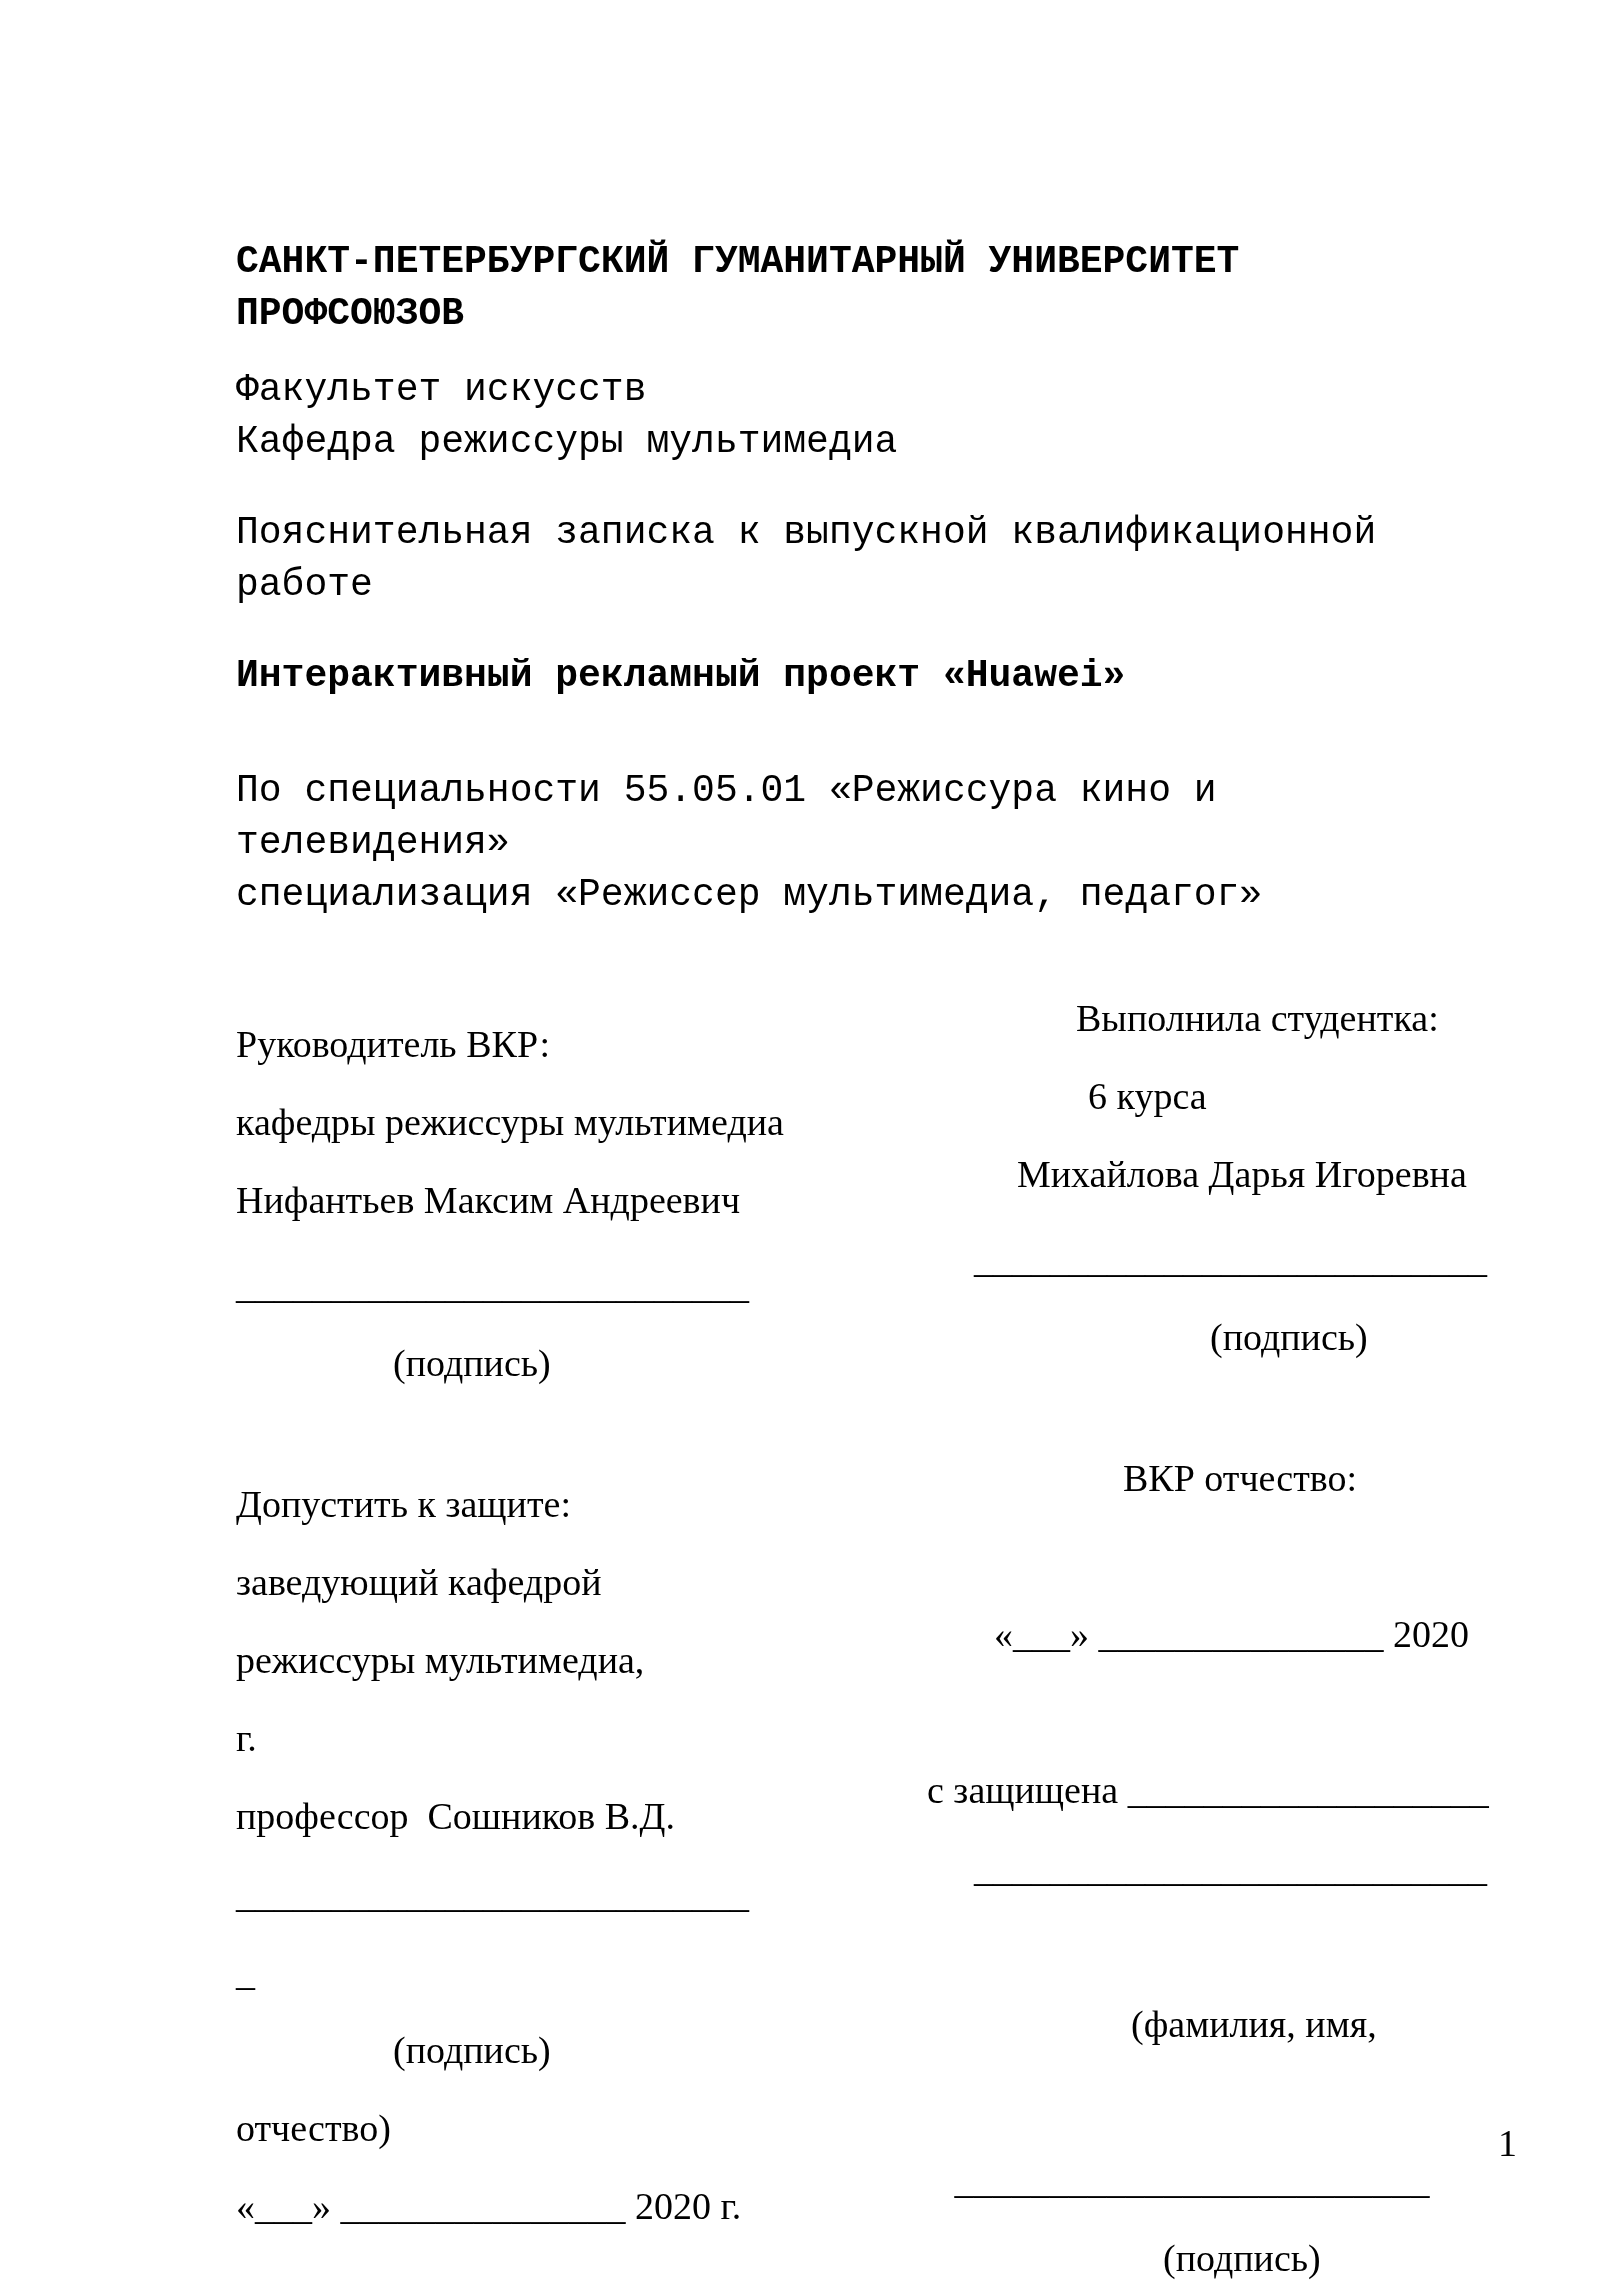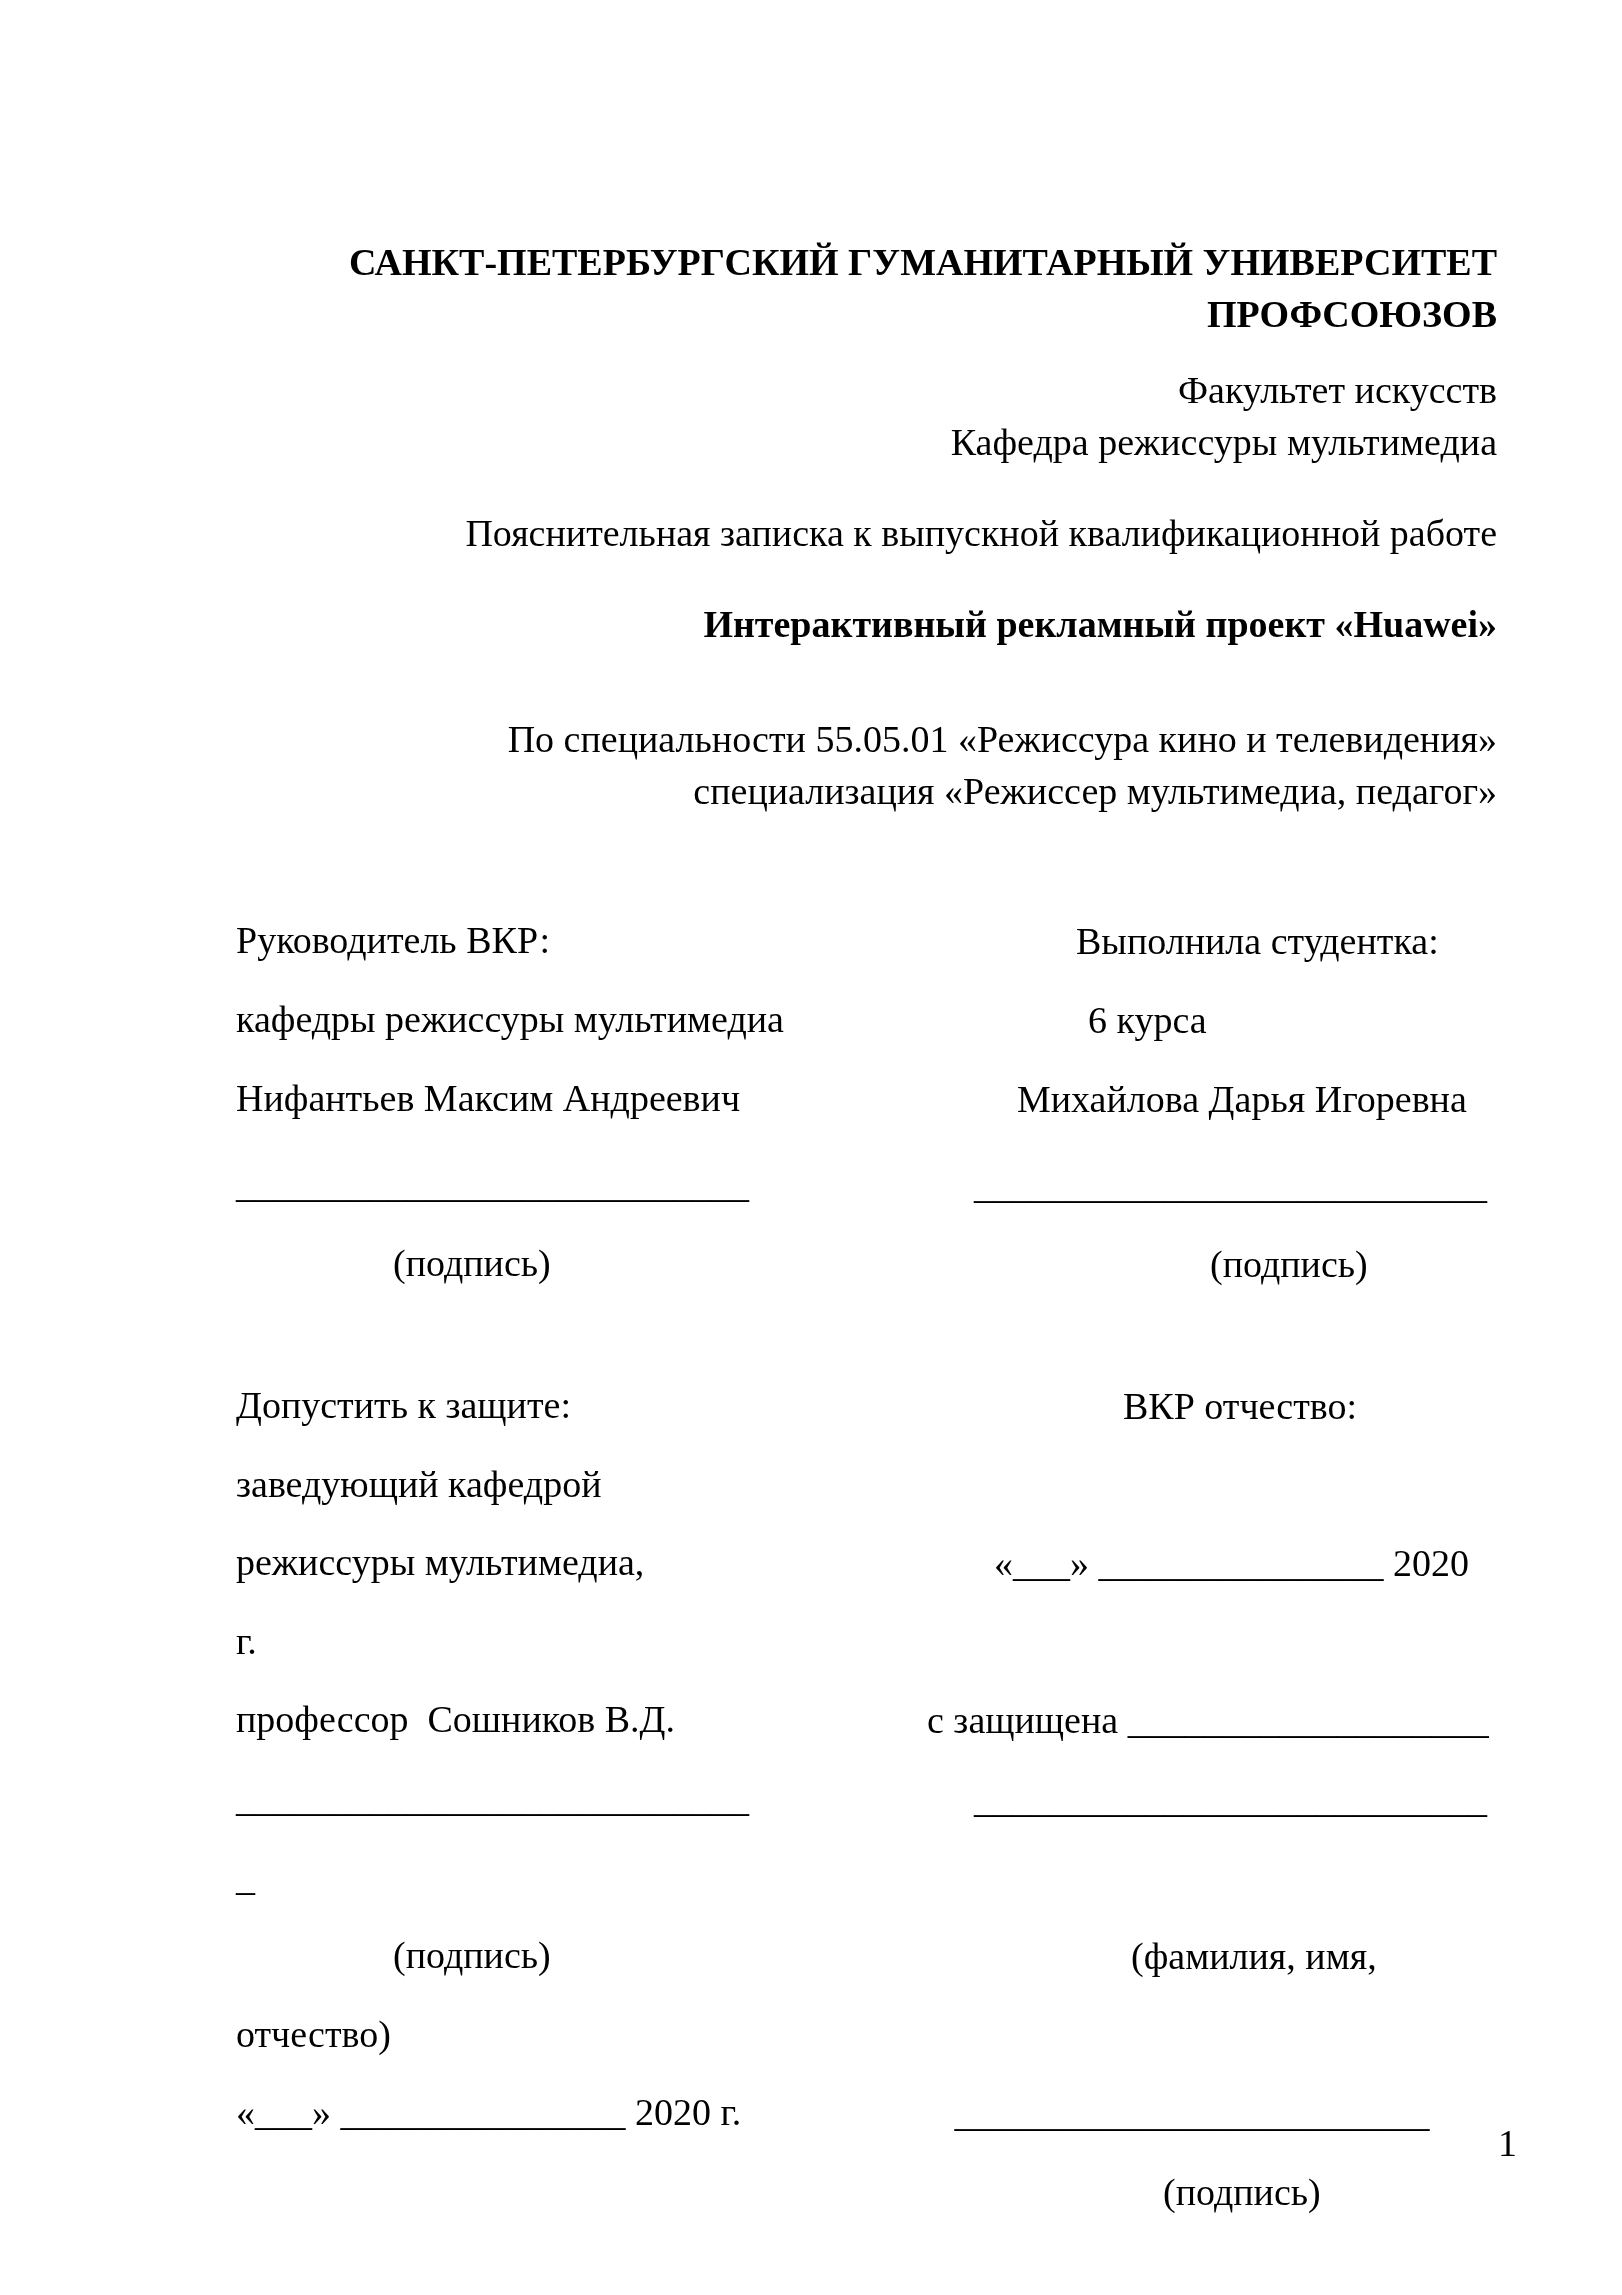--- a/index.html
+++ b/index.html
@@ -9,25 +9,25 @@
     height: 2295px;
     background: #ffffff;
     color: #000000;
     position: relative;
     font-family: "Liberation Serif", "DejaVu Serif", serif;
     font-size: 38px;
     padding: 236px 126px 0 236px;
     overflow: hidden;
   }
   .line { line-height: 52px; white-space: pre-wrap; }
-  .center { text-align: right; }
+  .center { text-align: left; font-family: Liberation Mono, monospace; }
   .bold { font-weight: bold; }
   .row { display: flex; line-height: 52px; }
   .cell-l { width: 691px; white-space: pre-wrap; flex: 0 0 691px; margin-top: 26px; }
-  .cell-r { flex: 1; white-space: pre-wrap; margin-top: 27px; }
+  .cell-r { flex: 1; white-space: pre-wrap; }
   .sp10 { height: 7.9px; }
   .sp30 { height: 23.6px; }
   .sp50 { height: 39px; }
   .sp80 { height: 63px; }
   .sp90 { height: 71px; }
   .sp100 { height: 79px; }
   .pagenum {
     position: absolute;
     right: 106px;
     bottom: 126px;

